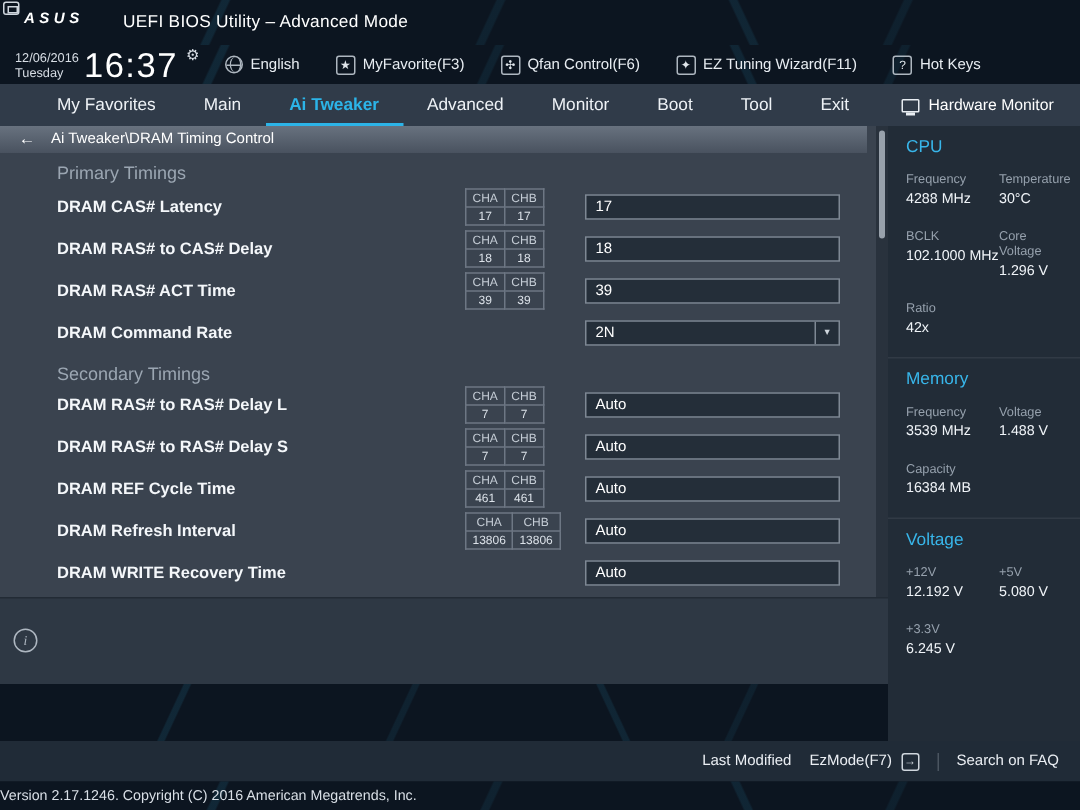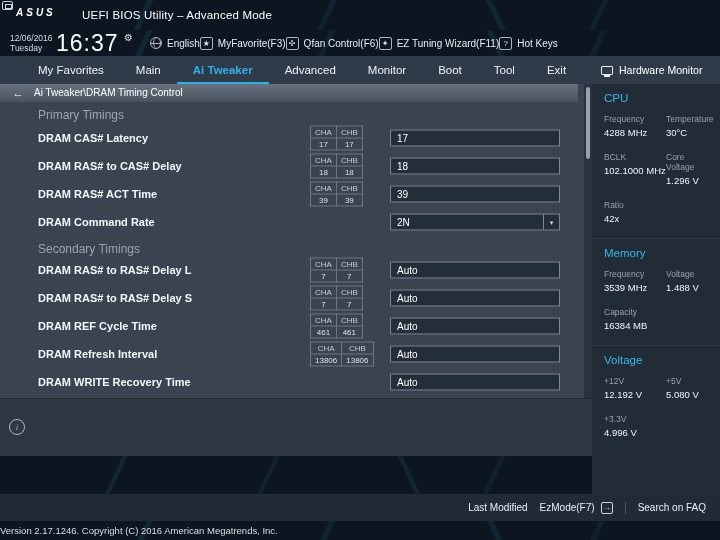--- a/index.html
+++ b/index.html
@@ -22,21 +22,21 @@
   .corner-icon { position:absolute; left:2px; top:1px; width:11px; height:9px; border:1px solid #cfd6dd; border-radius:2px; }
   .corner-icon::after { content:""; position:absolute; left:2px; top:2px; width:5px; height:3px; border:1px solid #cfd6dd; }
   .brand { position:absolute; left:16px; top:7px; font-size:10px; font-weight:700; font-style:italic; letter-spacing:3px; color:#fff; }
   .app-title { position:absolute; left:82px; top:9px; font-size:11.5px; color:#fff; letter-spacing:.2px; }
 
   
   .toolbar-row { position:absolute; top:30px; left:0; width:720px; height:26px; }
   .datetime { position:absolute; left:10px; top:3px; font-size:8.5px; color:#d7dde4; line-height:10px; }
   .clock { position:absolute; left:56px; top:0px; font-size:23px; color:#fff; letter-spacing:1px; }
   .clock-gear { position:absolute; left:124px; top:2px; font-size:10px; color:#d7dde4; cursor:pointer; }
-  .qmenu { position:absolute; left:150px; top:0; height:26px; display:flex; align-items:center; font-size:10px; color:#e8edf2; }
+  .qmenu { position:absolute; left:150px; top:0; height:26px; display:flex; align-items:center; gap:24px; font-size:10px; color:#e8edf2; }
   .qitem { display:flex; align-items:center; gap:5px; cursor:pointer; white-space:nowrap; }
   .icon-box { width:13px; height:13px; border:1px solid #aeb7c0; border-radius:2px; display:flex; align-items:center; justify-content:center; font-size:8px; color:#dfe5ea; flex:0 0 auto; }
   .globe { width:12px; height:12px; border:1px solid #aeb7c0; border-radius:50%; position:relative; flex:0 0 auto; }
   .globe::before { content:""; position:absolute; left:0; right:0; top:50%; border-top:1px solid #aeb7c0; }
   .globe::after { content:""; position:absolute; left:50%; top:0; bottom:0; width:6px; margin-left:-3px; border:1px solid #aeb7c0; border-top:none; border-bottom:none; border-radius:50%; }
 
   
   .tabs-row { position:absolute; top:56px; left:0; width:592px; height:28px; background:#303b49; display:flex; align-items:stretch; padding-left:22px; }
   .tab { padding:0 16px; font-size:11.5px; color:#eef2f6; line-height:28px; cursor:pointer; }
   .tab.active { color:#2cb4e8; box-shadow:inset 0 -2px 0 #2cb4e8; font-weight:700; }
@@ -347,21 +347,21 @@
         <div class="hm-cell">
           <div class="hm-label">+12V</div>
           <div class="hm-value">12.192 V</div>
         </div>
         <div class="hm-cell">
           <div class="hm-label">+5V</div>
           <div class="hm-value">5.080 V</div>
         </div>
         <div class="hm-cell">
           <div class="hm-label">+3.3V</div>
-          <div class="hm-value">4.996 V</div>
+          <div class="hm-value">6.245 V</div>
         </div>
       </div>
     </div>
   </div>
 
   <div class="bottombar">
     <span class="bitem">
       <span>Last Modified</span>
     </span>
     <span class="bitem">

